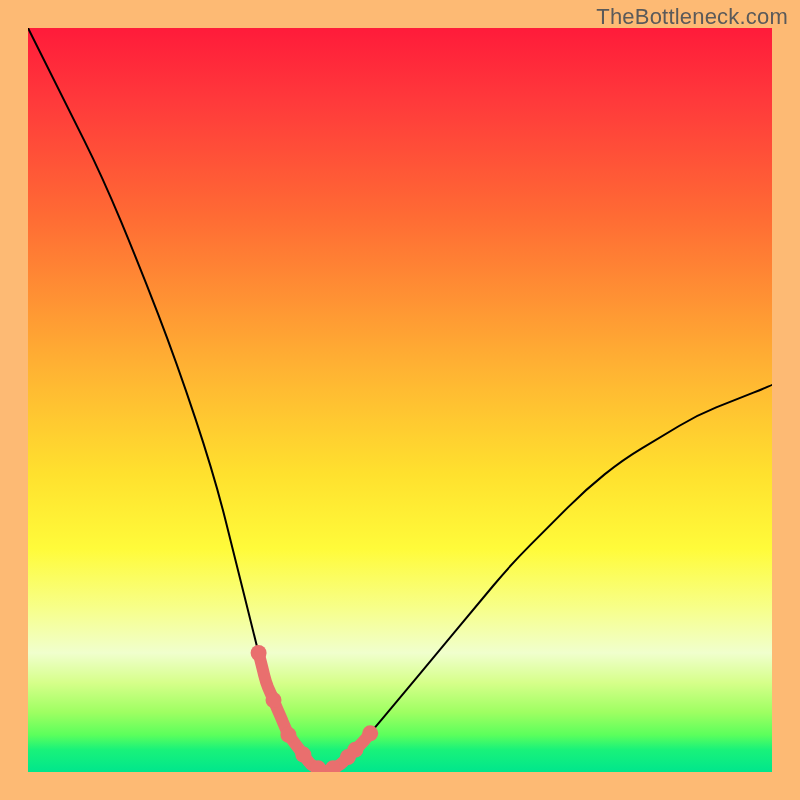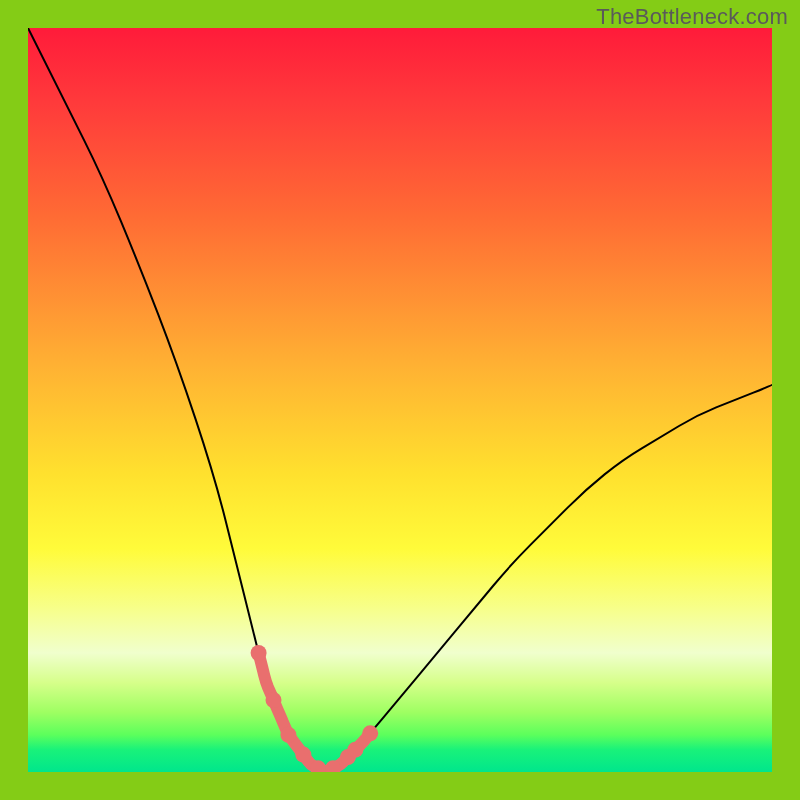--- a/index.html
+++ b/index.html
@@ -8,21 +8,21 @@
     width: 800px;
     height: 800px;
     background: #000;
     font-family: Arial, Helvetica, sans-serif;
     overflow: hidden;
   }
   .outer {
     position: relative;
     width: 800px;
     height: 800px;
-    background: #84cc16;
+    background: #fdba74;
   }
   .watermark {
     position: absolute;
     top: 4px;
     right: 12px;
     color: #5a5a5a;
     font-size: 22px;
     font-weight: 500;
     letter-spacing: 0.2px;
     user-select: none;

